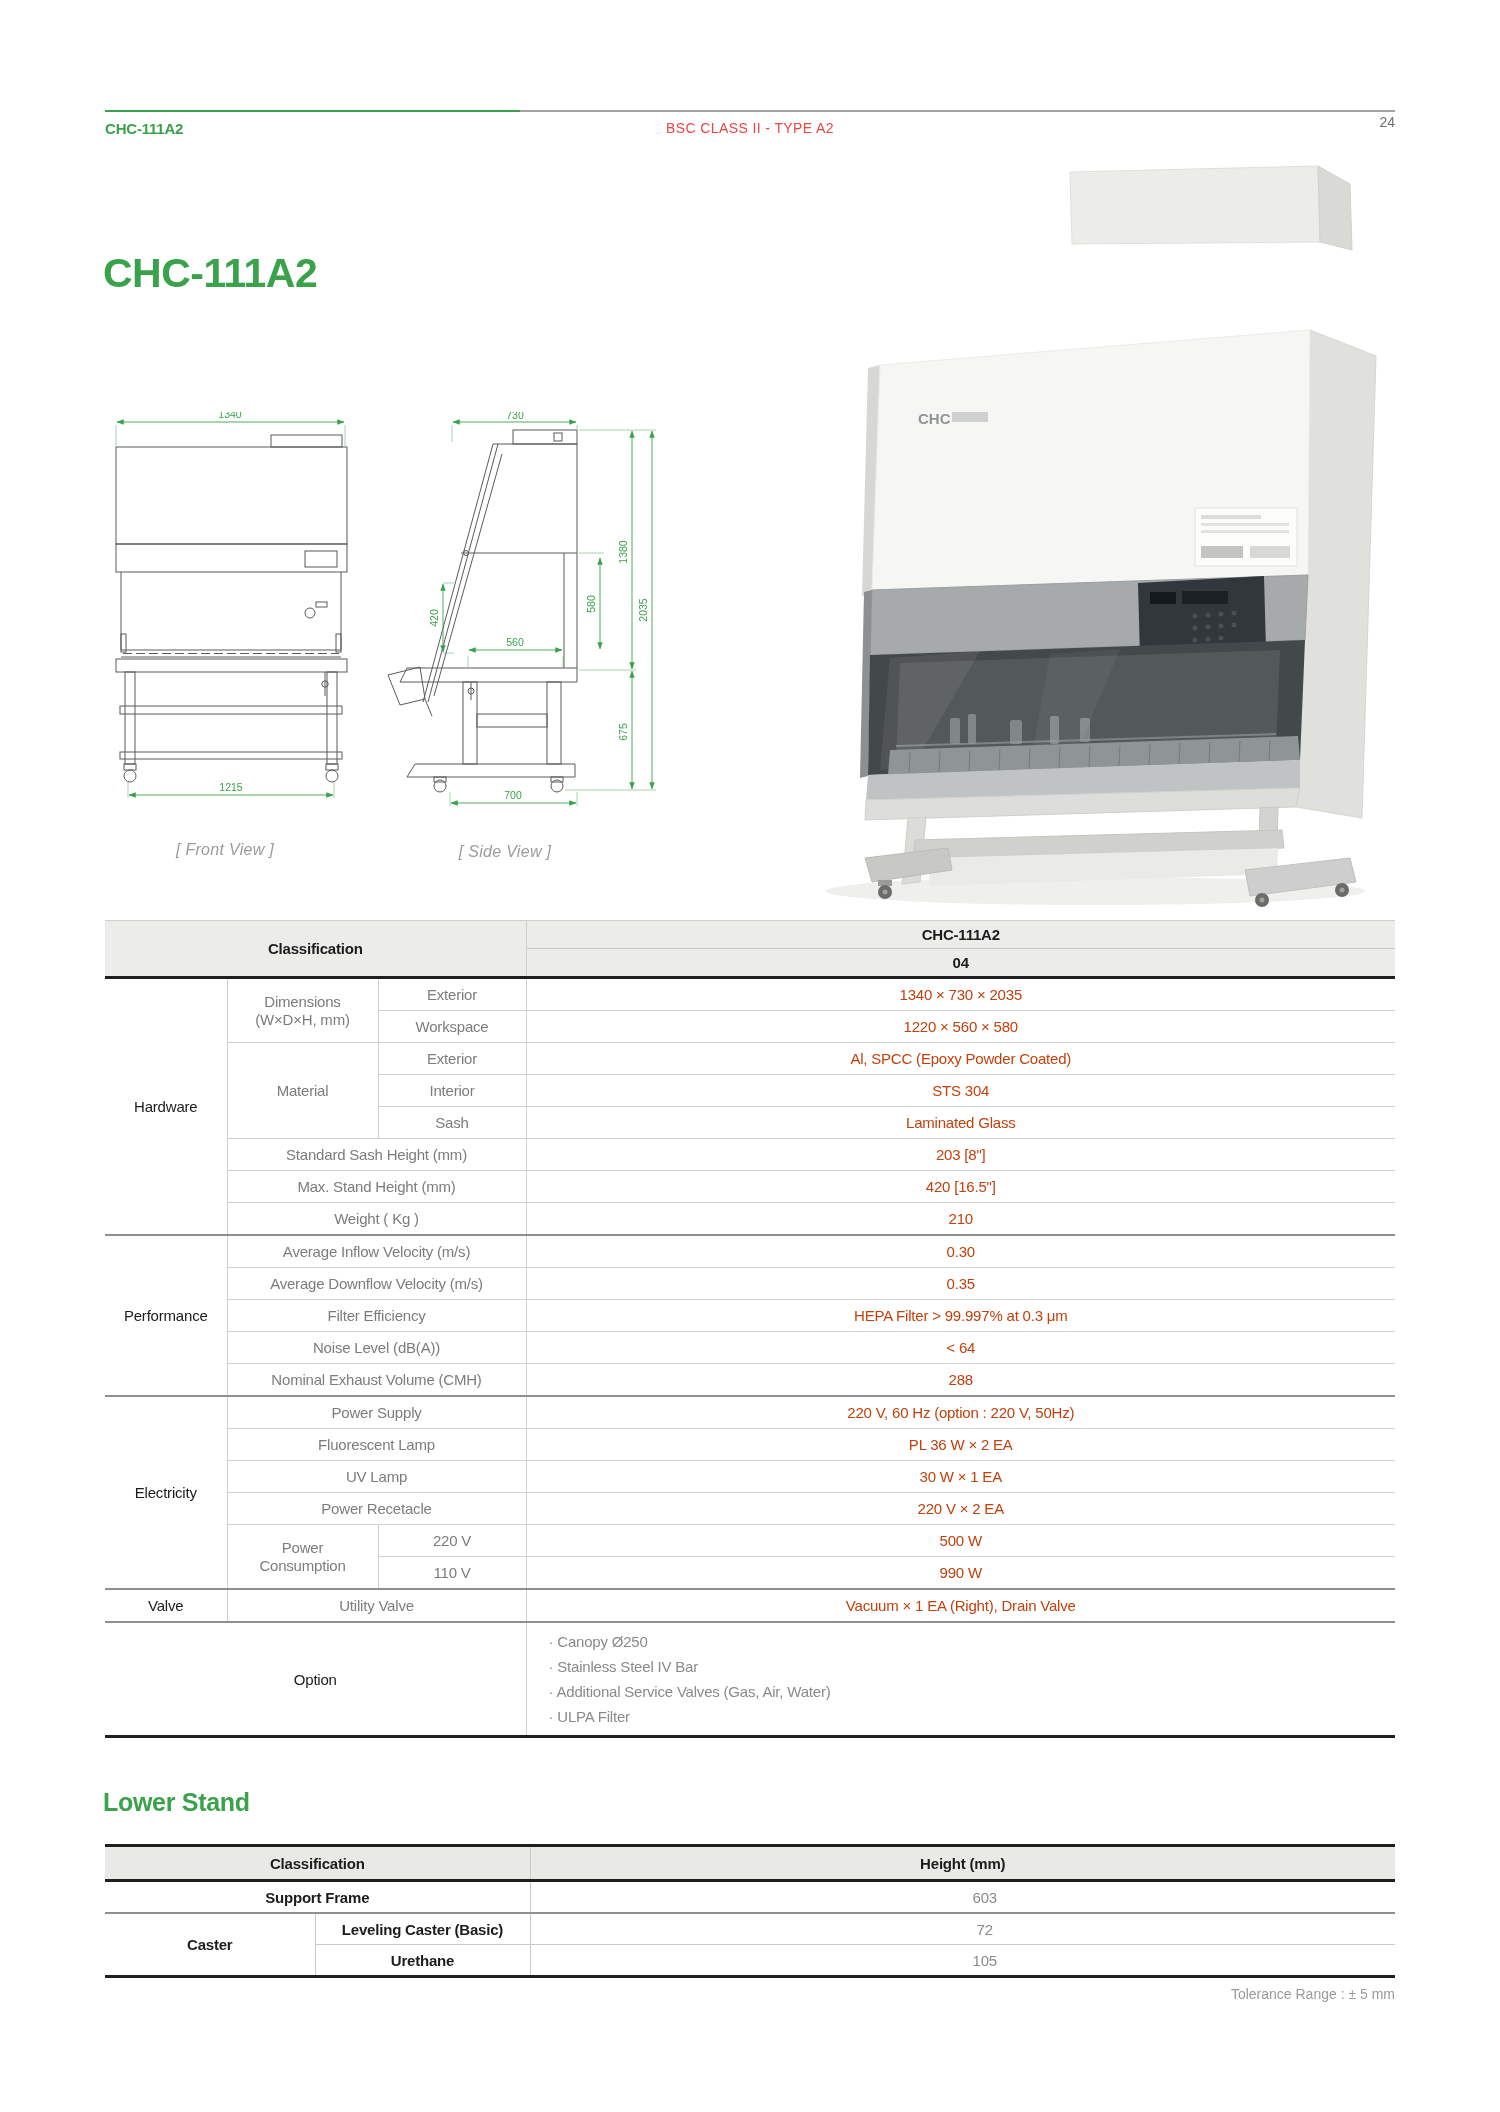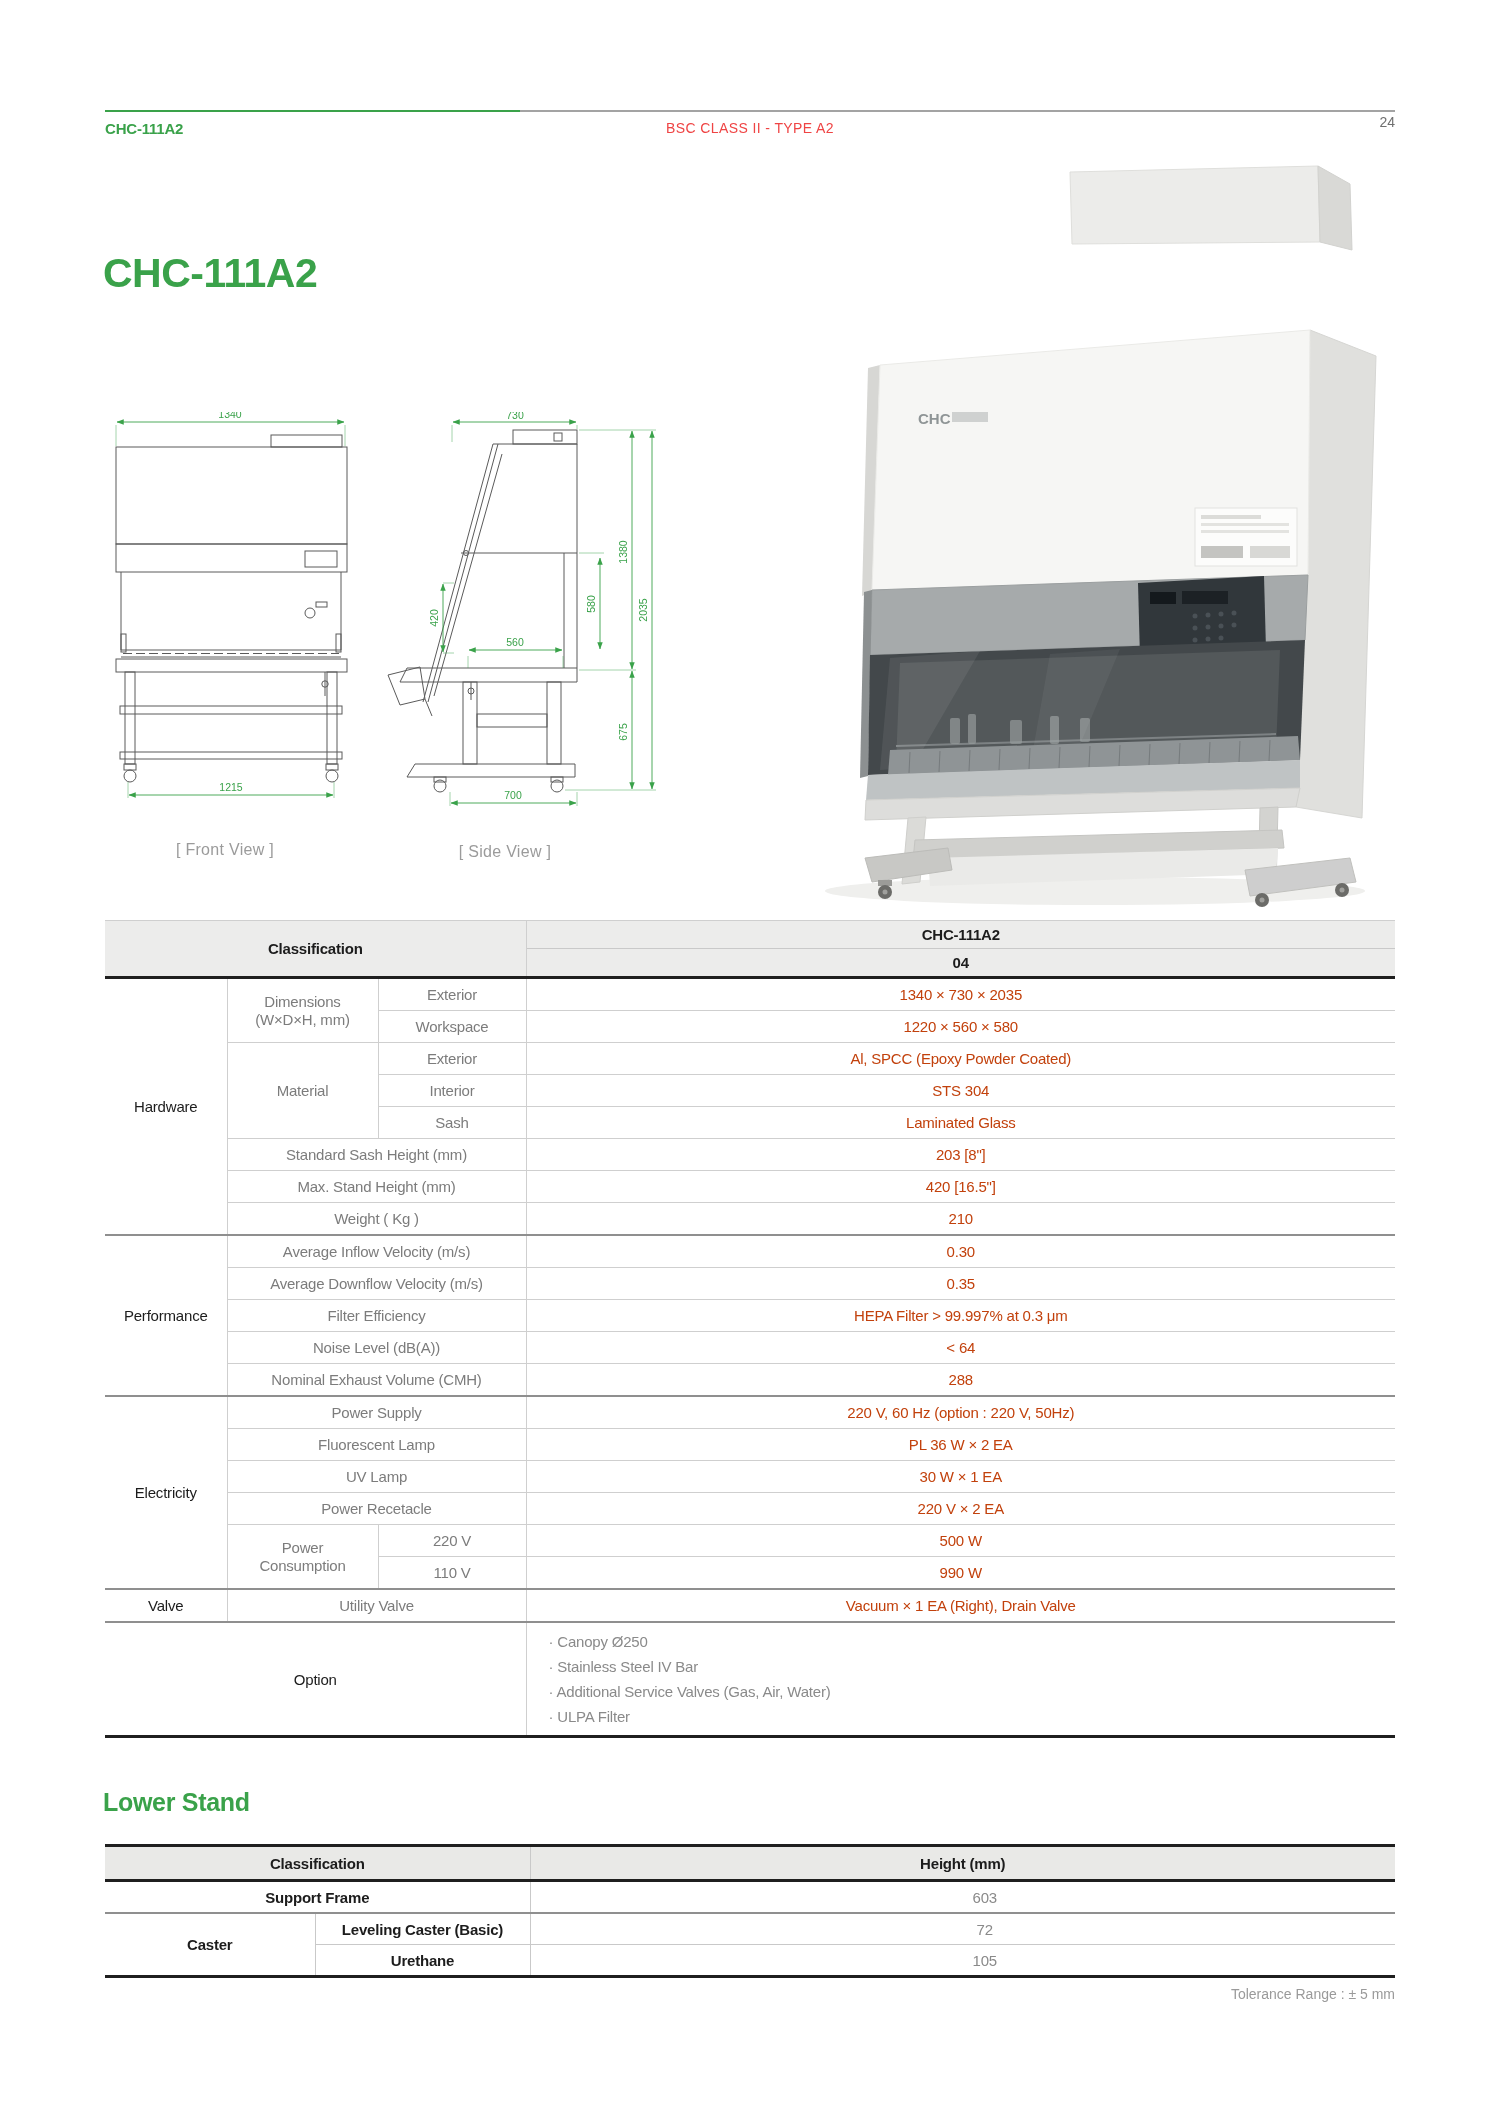--- a/index.html
+++ b/index.html
@@ -16,21 +16,21 @@
   .doc-subtitle{left:0;top:120px;width:1500px;text-align:center;font-size:14px;color:#ef4444;letter-spacing:0.4px;}
   .page-num{left:1330px;top:114px;width:65px;text-align:right;font-size:14px;color:#6f6f6f;}
   
   .page-title{left:103px;top:250px;font-size:41px;font-weight:bold;color:#3AA24A;letter-spacing:-0.5px;}
   .section-title{left:103px;top:1788px;font-size:25px;font-weight:bold;color:#3AA24A;letter-spacing:-0.3px;}
   
   svg.draw .ln{fill:none;stroke:#5a5a5a;stroke-width:1;}
   svg.draw .dim line{stroke:#3AA24A;stroke-width:0.9;}
   svg.draw .dim .ext{stroke-width:0.55;opacity:0.85;}
   svg.draw .dim text{fill:#3AA24A;font-size:10.5px;text-anchor:middle;font-family:"Liberation Sans",sans-serif;}
-  .drawing-caption{font-size:16px;color:#9b9b9b;text-align:center;letter-spacing:0.3px;}
+  .drawing-caption{font-size:16px;color:#9b9b9b;text-align:center;letter-spacing:0.3px;font-style:italic;}
   .cap-front{left:105px;top:841px;width:240px;}
   .cap-side{left:385px;top:843px;width:240px;}
   
   .spec-wrap{left:105px;top:920px;width:1290px;}
   table.spec{width:1290px;border-collapse:collapse;table-layout:fixed;
     border-top:1px solid #b9b9b9;border-bottom:3px solid #1f1f1f;
     font-size:15px;letter-spacing:-0.2px;}
   table.spec th,table.spec td{border:1px solid #cfcfcf;text-align:center;vertical-align:middle;padding:0;}
   table.spec tr > *:first-child{border-left:none;}
   table.spec tr > *:last-child{border-right:none;}

